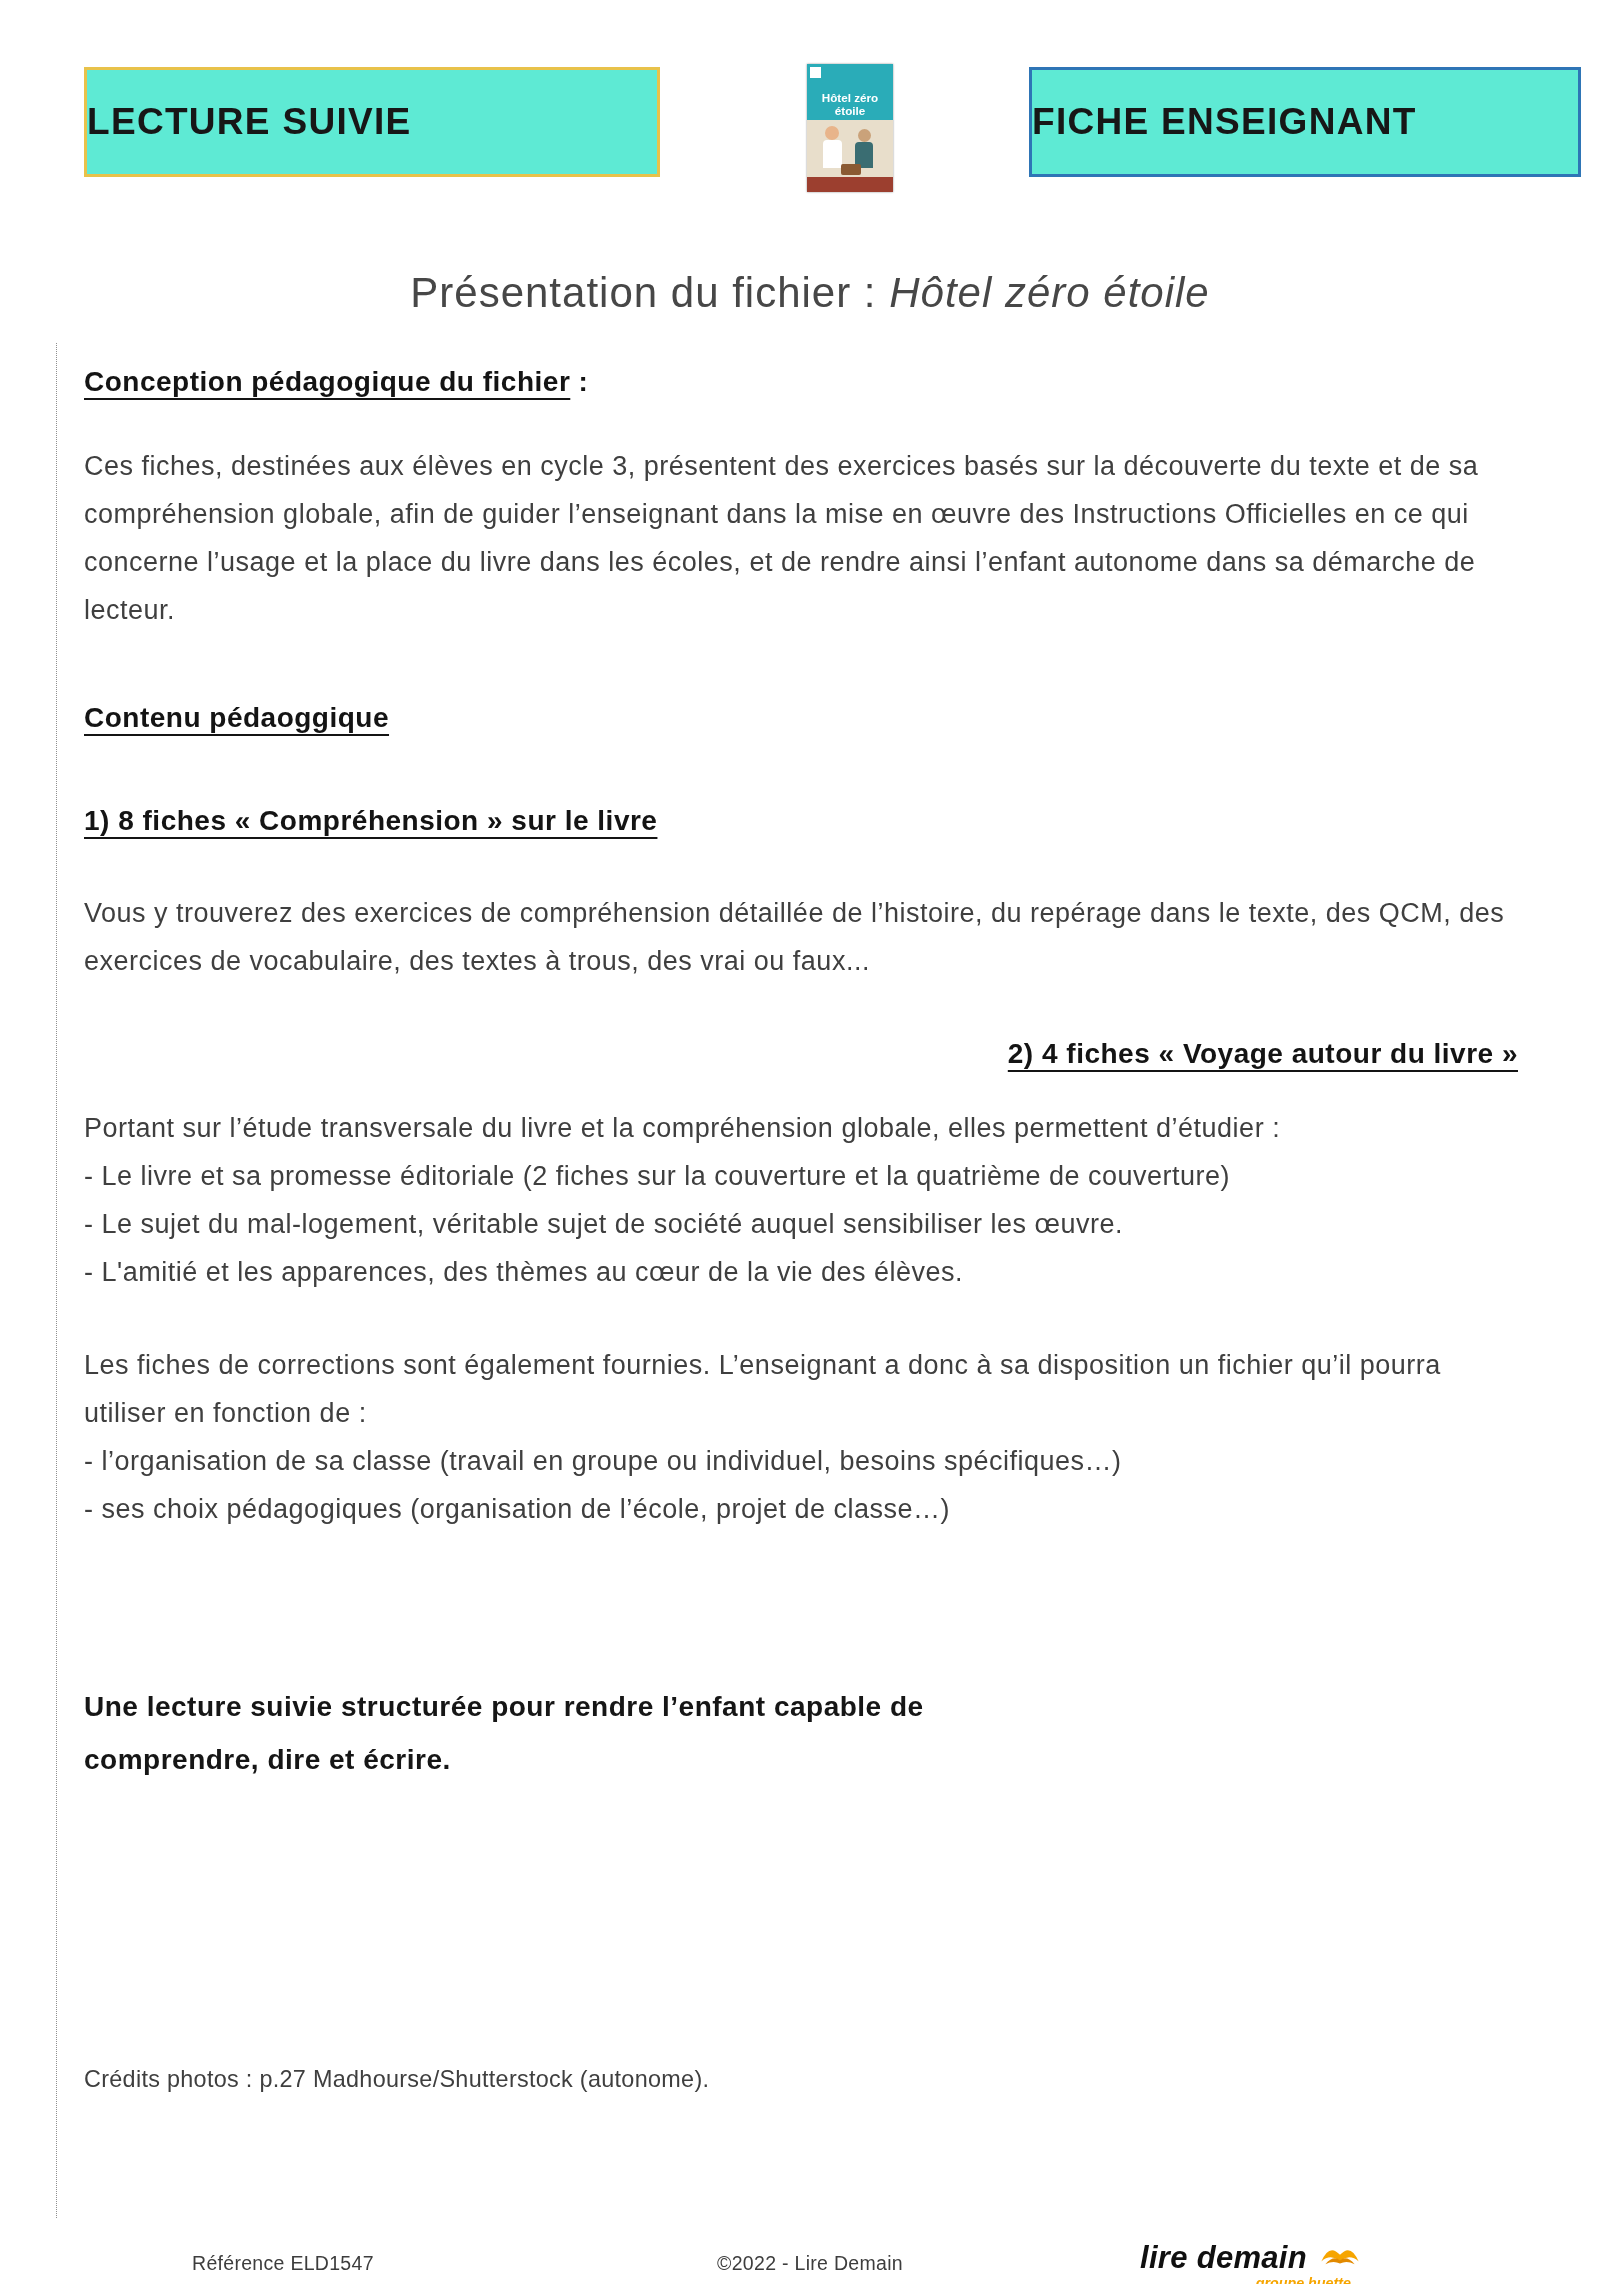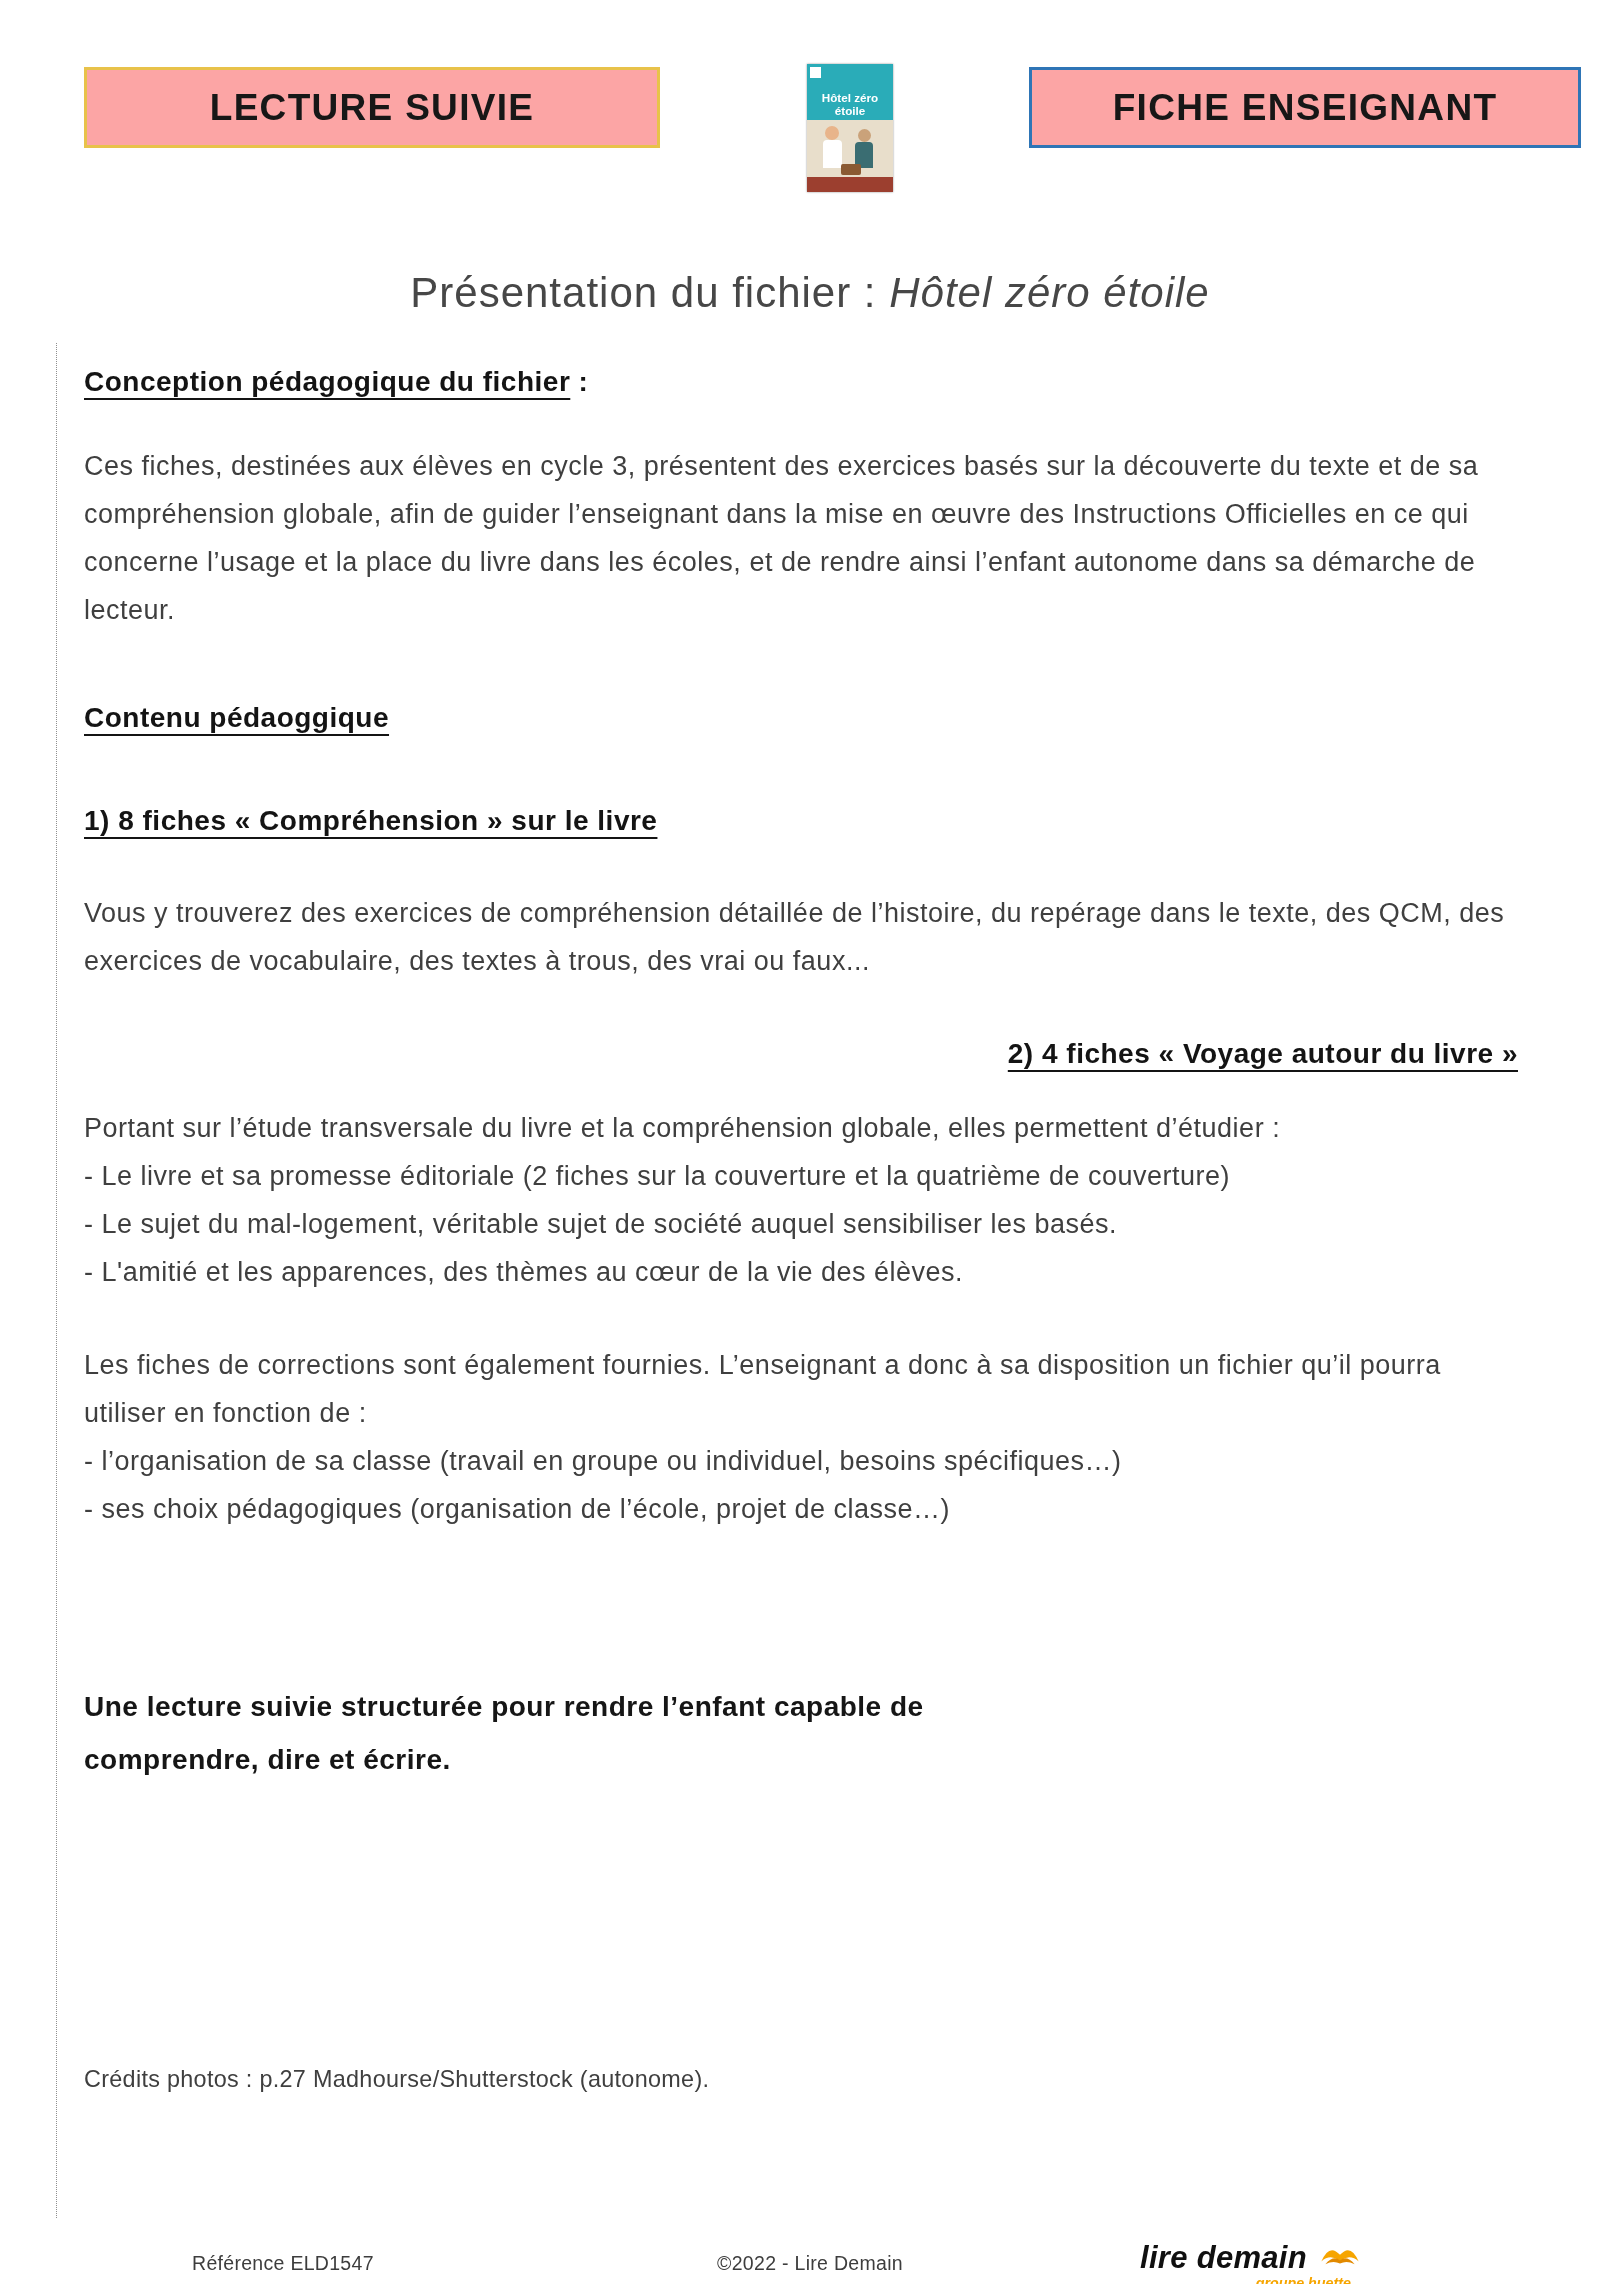--- a/index.html
+++ b/index.html
@@ -11,23 +11,23 @@
     position:relative;
     width:1620px;height:2284px;
     background:#ffffff;
     font-family:"Liberation Sans",sans-serif;
     color:var(--body_text,#3f3f3f);
     overflow:hidden;
   }
 
   
   .badge{
-    position:absolute;top:67px;height:81px;
-    display:flex;align-items:center;justify-content:center;
-    background:#fca5a5;font-weight:bold;font-size:37px;
+    position:absolute;top:67px;height:110px;
+    display:flex;align-items:center;justify-content:flex-start;
+    background:#5eead4;font-weight:bold;font-size:37px;
     letter-spacing:1.3px;color:#171717;
   }
   .badge-yellow{left:84px;width:576px;border:3.2px solid var(--accent_yellow,#e8c24a);}
   .badge-blue{left:1029px;width:552px;border:3.2px solid var(--accent_blue,#2e75b6);}
 
   
   .cover{
     position:absolute;left:807px;top:64px;width:86px;height:128px;
     display:flex;flex-direction:column;
     box-shadow:0 0 1.9px rgba(0,0,0,.45);
@@ -144,21 +144,21 @@
     <div class="heading sec-f1-head"><span class="u">1) 8 fiches « Compréhension » sur le livre</span></div>
 
 
     <p class="sec-f1-p2">Vous y trouverez des exercices de compréhension détaillée de l’histoire, du repérage dans le texte, des QCM, des exercices de vocabulaire, des textes à trous, des vrai ou faux...</p>
 
     <div class="heading sec-f2-head"><span class="u">2) 4 fiches « Voyage autour du livre »</span></div>
 
     <div class="sec-f2-block">
       <div>Portant sur l’étude transversale du livre et la compréhension globale, elles permettent d’étudier :</div>
       <div>- Le livre et sa promesse éditoriale (2 fiches sur la couverture et la quatrième de couverture)</div>
-      <div>- Le sujet du mal-logement, véritable sujet de société auquel sensibiliser les basés.</div>
+      <div>- Le sujet du mal-logement, véritable sujet de société auquel sensibiliser les œuvre.</div>
       <div>- L'amitié et les apparences, des thèmes au cœur de la vie des élèves.</div>
     </div>
 
     <div class="sec-corr-block">
       <div>Les fiches de corrections sont également fournies. L’enseignant a donc à sa disposition un fichier qu’il pourra utiliser en fonction de :</div>
       <div>- l’organisation de sa classe (travail en groupe ou individuel, besoins spécifiques…)</div>
       <div>- ses choix pédagogiques (organisation de l’école, projet de classe…)</div>
     </div>
 
     <div class="closing">

